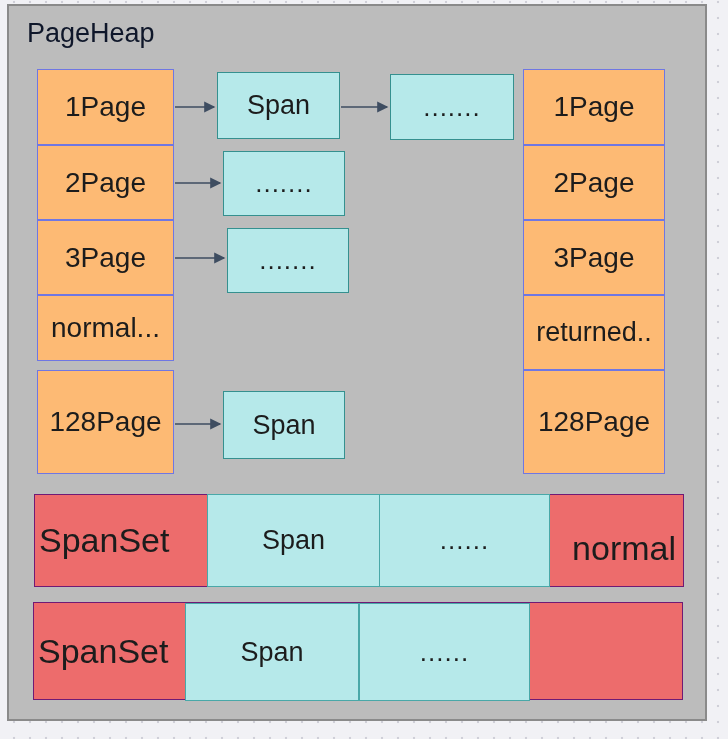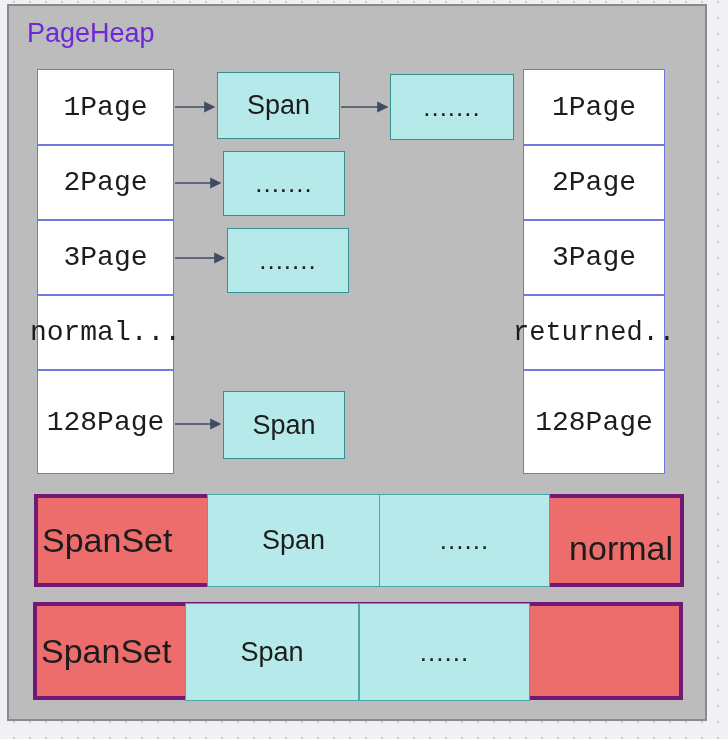--- a/index.html
+++ b/index.html
@@ -11,35 +11,35 @@
     background-size:16px 16px;
     background-position:6px 10px;
     color:#1c1c1c;
   }
   .container{
     position:absolute;left:7px;top:4px;width:696px;height:713px;
     background:#bcbcbc;border:2px solid #8a8a8a;
   }
   .title{
     position:absolute;left:18px;top:12px;
-    font-size:27px;color:#6d28d9;
+    font-size:27px;color:#0f172a;
   }
   .pbox{
-    position:absolute;background:#ffffff;border:1px solid #6f77e3;
+    position:absolute;background:#fdba74;border:1px solid #6f77e3;
     display:flex;align-items:center;justify-content:center;
-    font-size:28px;box-sizing:border-box;font-family:Liberation Mono, monospace;
+    font-size:28px;box-sizing:border-box;
   }
   .cbox{
     position:absolute;background:#b6e9ea;border:1.5px solid #35908f;
     display:flex;align-items:center;justify-content:center;
     font-size:27px;box-sizing:border-box;
   }
   .cbox.dots{font-size:26px;letter-spacing:1px;}
   .redbar{
-    position:absolute;background:#ed6c6c;border:4px solid #701a75;
+    position:absolute;background:#ed6c6c;border:1px solid #701a75;
     box-sizing:border-box;
   }
   .setlabel{
     position:absolute;left:4px;top:0;bottom:0;
     display:flex;align-items:center;font-size:34px;
   }
   .sidelabel{
     position:absolute;right:7px;top:0;bottom:0;
     display:flex;align-items:center;font-size:34px;margin-top:16px;
   }
@@ -61,21 +61,21 @@
   <div>
     <div class="pbox" style="left:28px;top:63px;width:137px;height:76px;">
       <span>1Page</span>
     </div>
     <div class="pbox" style="left:28px;top:139px;width:137px;height:75px;">
       <span>2Page</span>
     </div>
     <div class="pbox" style="left:28px;top:214px;width:137px;height:75px;">
       <span>3Page</span>
     </div>
-    <div class="pbox" style="left:28px;top:289px;width:137px;height:75px;align-items:center;">
+    <div class="pbox" style="left:28px;top:289px;width:137px;height:66px;align-items:center;">
       <span>normal...</span>
     </div>
     <div class="pbox" style="left:28px;top:364px;width:137px;height:104px;">
       <span>128Page</span>
     </div>
   </div>
 
   <div>
     <div class="pbox" style="left:514px;top:63px;width:142px;height:76px;">
       <span>1Page</span>

